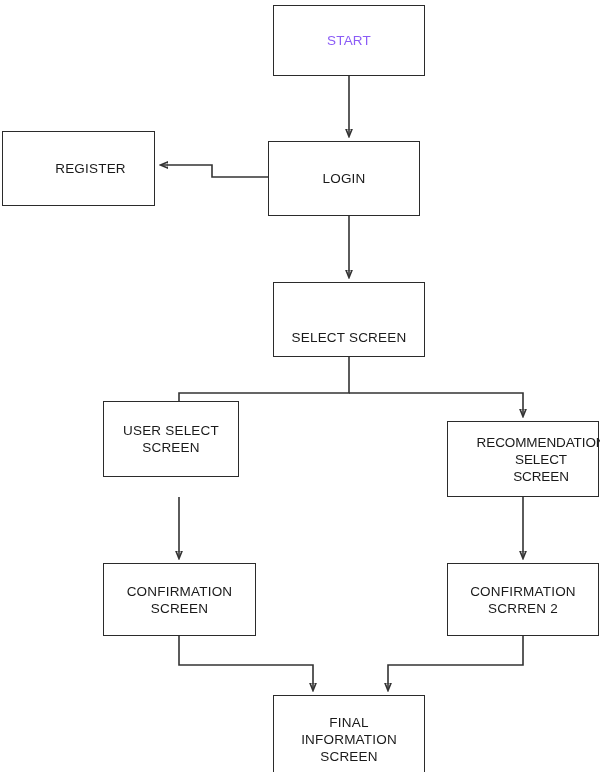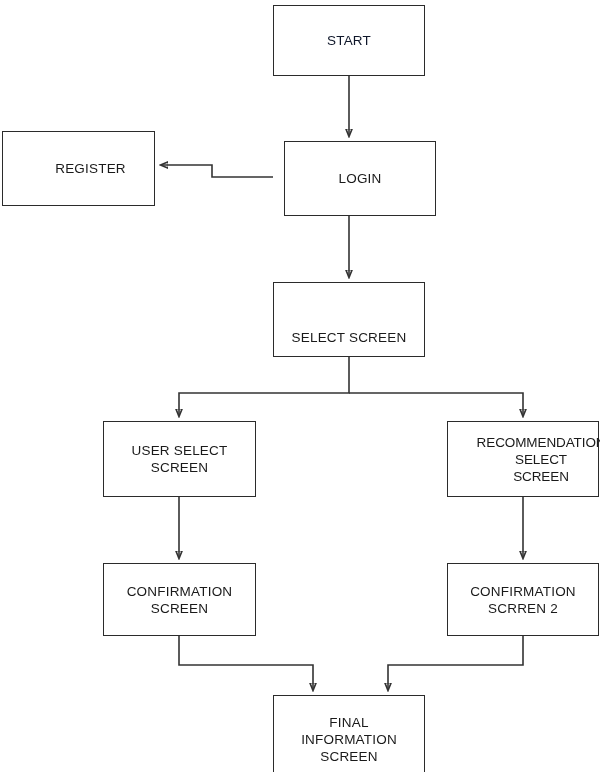--- a/index.html
+++ b/index.html
@@ -80,36 +80,36 @@
     <line x1="179" y1="497" x2="179" y2="558" marker-end="url(#arrowhead)" style="stroke: rgb(51, 51, 51);"></line>
 
     <line x1="523" y1="497" x2="523" y2="558" marker-end="url(#arrowhead)" style="stroke: rgb(51, 51, 51);"></line>
 
     <path d="M179,636 L179,665 L313,665 L313,690" marker-end="url(#arrowhead)" style="stroke: rgb(51, 51, 51);"></path>
 
     <path d="M523,636 L523,665 L388,665 L388,690" marker-end="url(#arrowhead)" style="stroke: rgb(51, 51, 51);"></path>
   </svg>
 
   <div class="node" style="left: 273px; top: 5px; width: 152px; height: 71px; border-color: rgb(43, 43, 43);">
-    <span class="node-label" style="color: #0f172a;">START</span>
+    <span class="node-label" style="color: #8b5cf6;">START</span>
   </div>
 
   <div class="node" style="left: 2px; top: 131px; width: 153px; height: 75px; border-color: rgb(43, 43, 43); padding-left: 24px;">
     <span class="node-label" style="color: rgb(26, 26, 26);">REGISTER</span>
   </div>
 
-  <div class="node" style="left: 284px; top: 141px; width: 152px; height: 75px; border-color: rgb(43, 43, 43);">
+  <div class="node" style="left: 268px; top: 141px; width: 152px; height: 75px; border-color: rgb(43, 43, 43);">
     <span class="node-label" style="color: rgb(26, 26, 26);">LOGIN</span>
   </div>
 
   <div class="node" style="left: 273px; top: 282px; width: 152px; height: 75px; border-color: rgb(43, 43, 43);">
     <span class="node-label" style="color: rgb(26, 26, 26); margin-top: 36px;">SELECT SCREEN</span>
   </div>
 
-  <div class="node" style="left: 103px; top: 421px; width: 153px; height: 76px; border-color: rgb(43, 43, 43);">
+  <div class="node" style="left: 103px; top: 401px; width: 136px; height: 76px; border-color: rgb(43, 43, 43);">
     <span class="node-label" style="color: rgb(26, 26, 26);">USER SELECT
 SCREEN</span>
   </div>
 
   <div class="node" style="left: 447px; top: 421px; width: 152px; height: 76px; border-color: rgb(43, 43, 43);">
     <span class="node-label tight" style="color: rgb(26, 26, 26); margin-left: 36px;">RECOMMENDATION
 SELECT
 SCREEN</span>
   </div>
 

